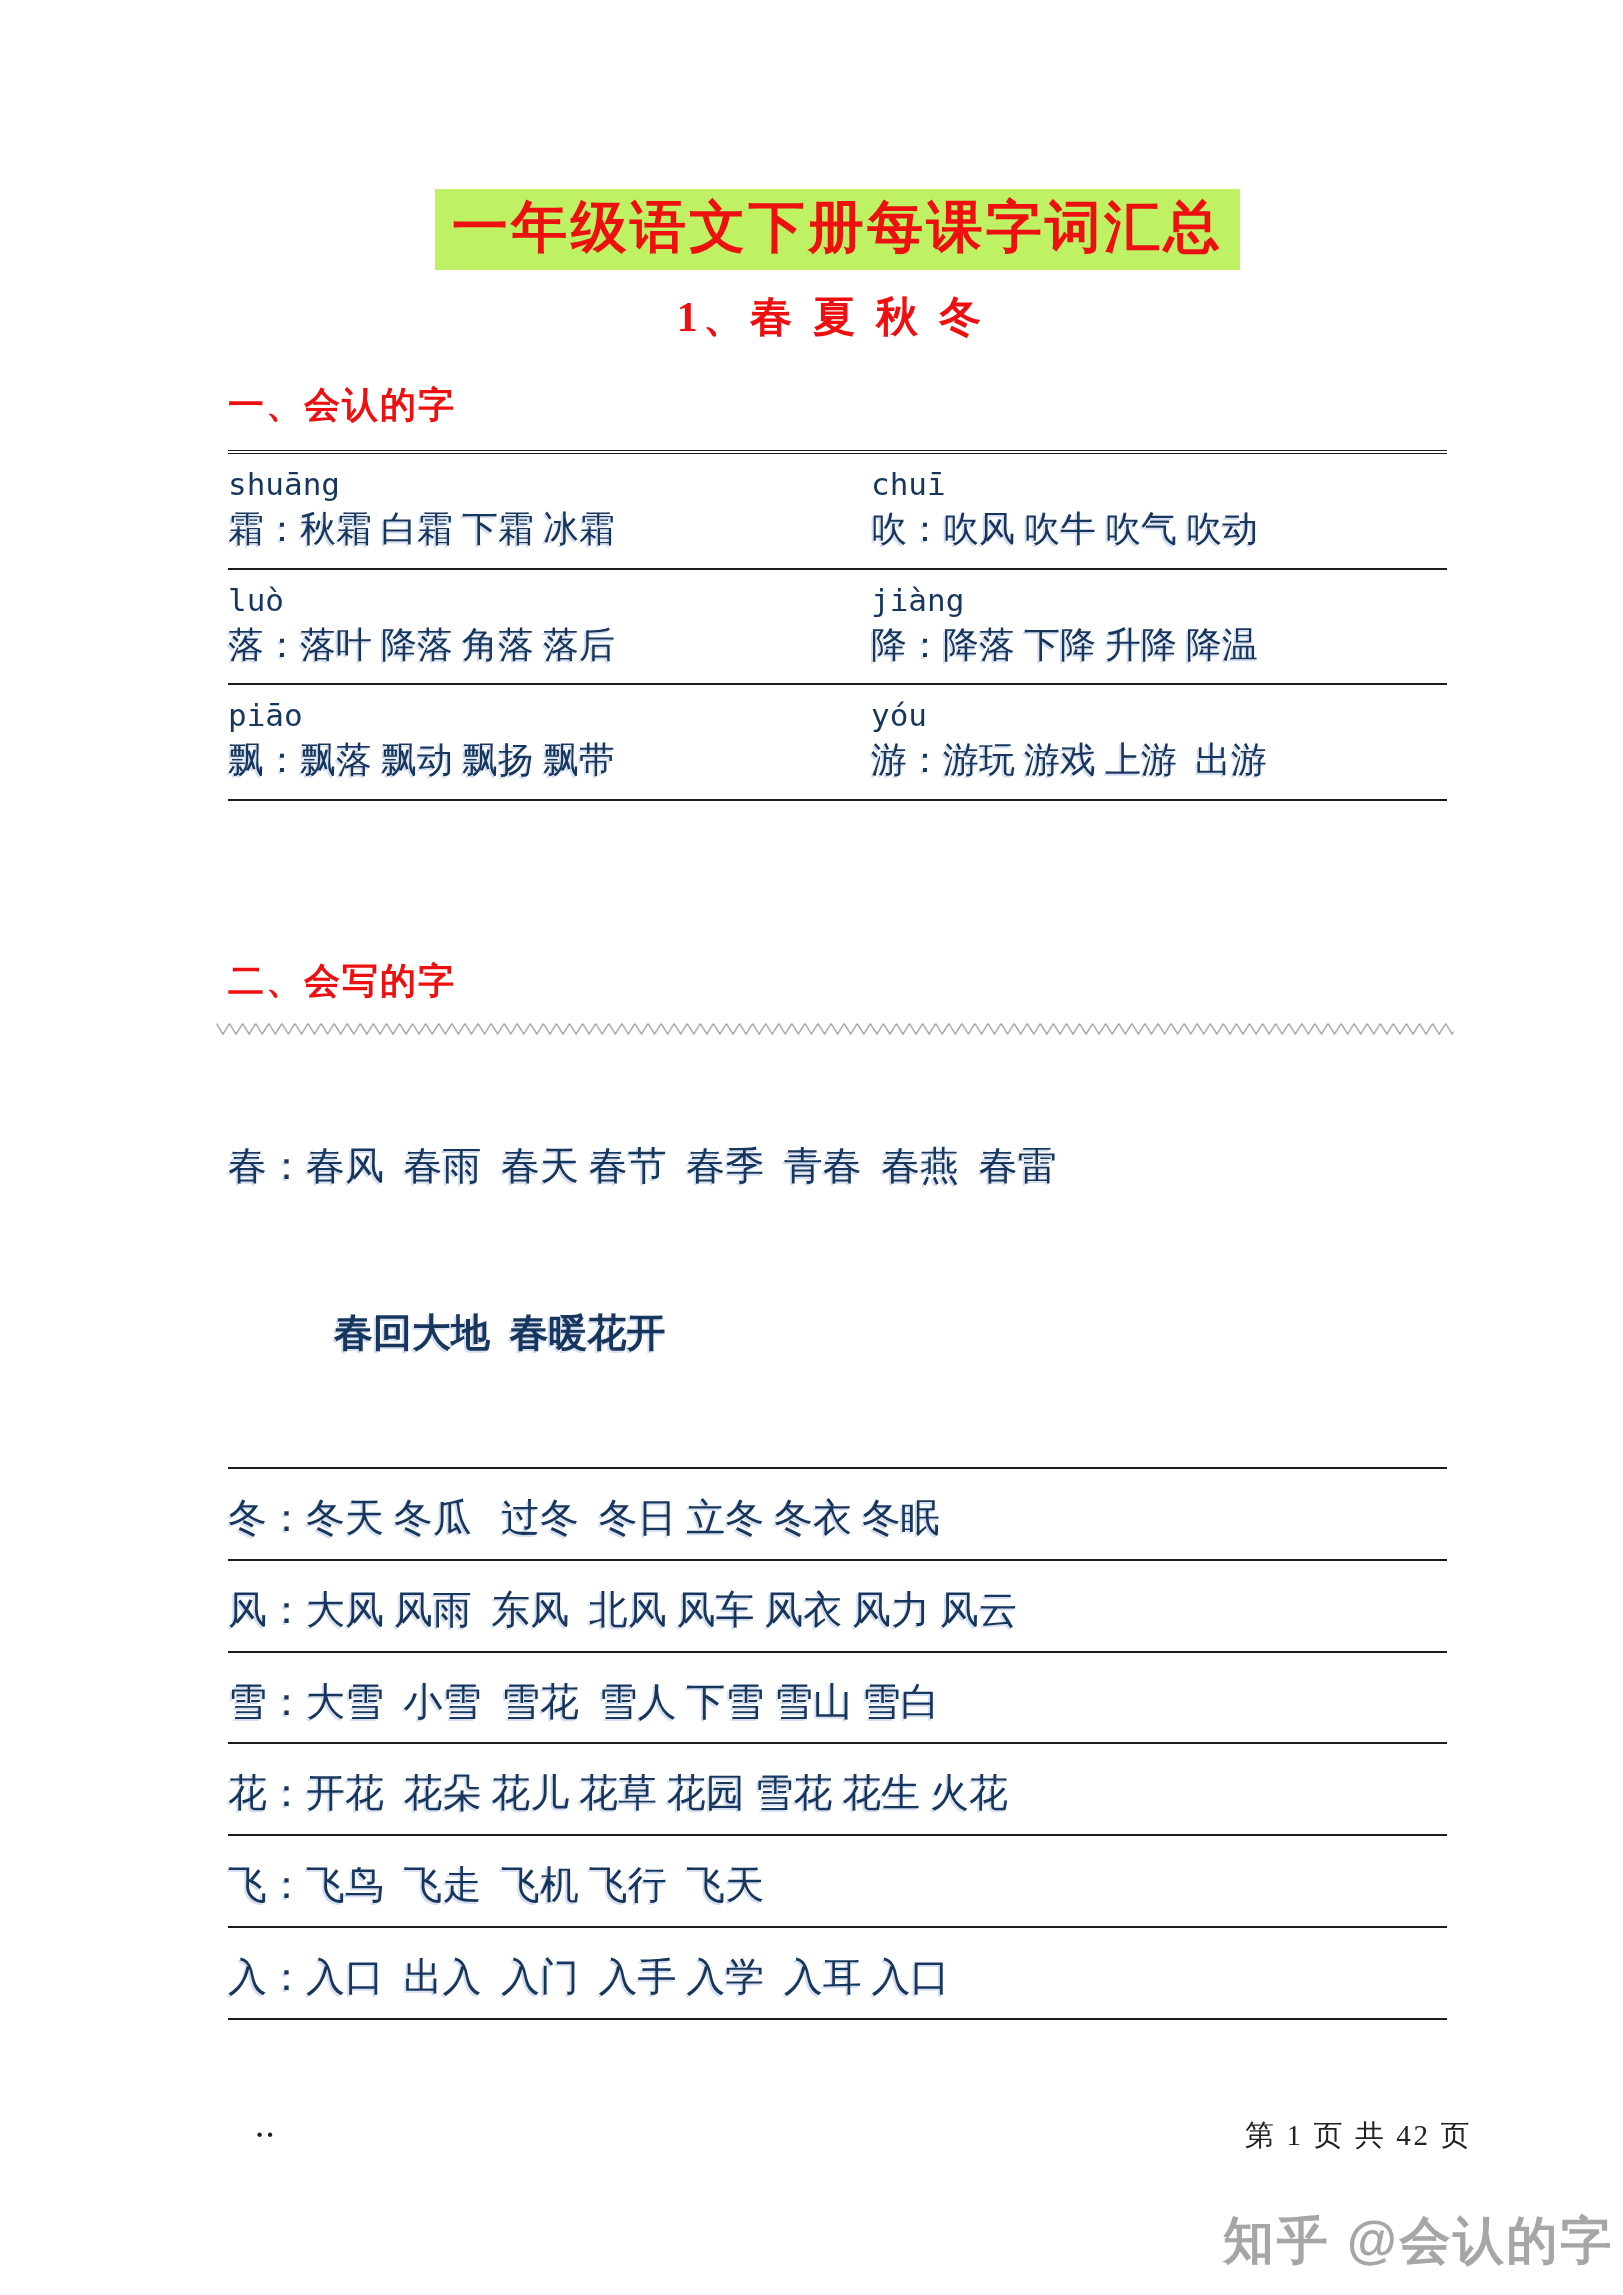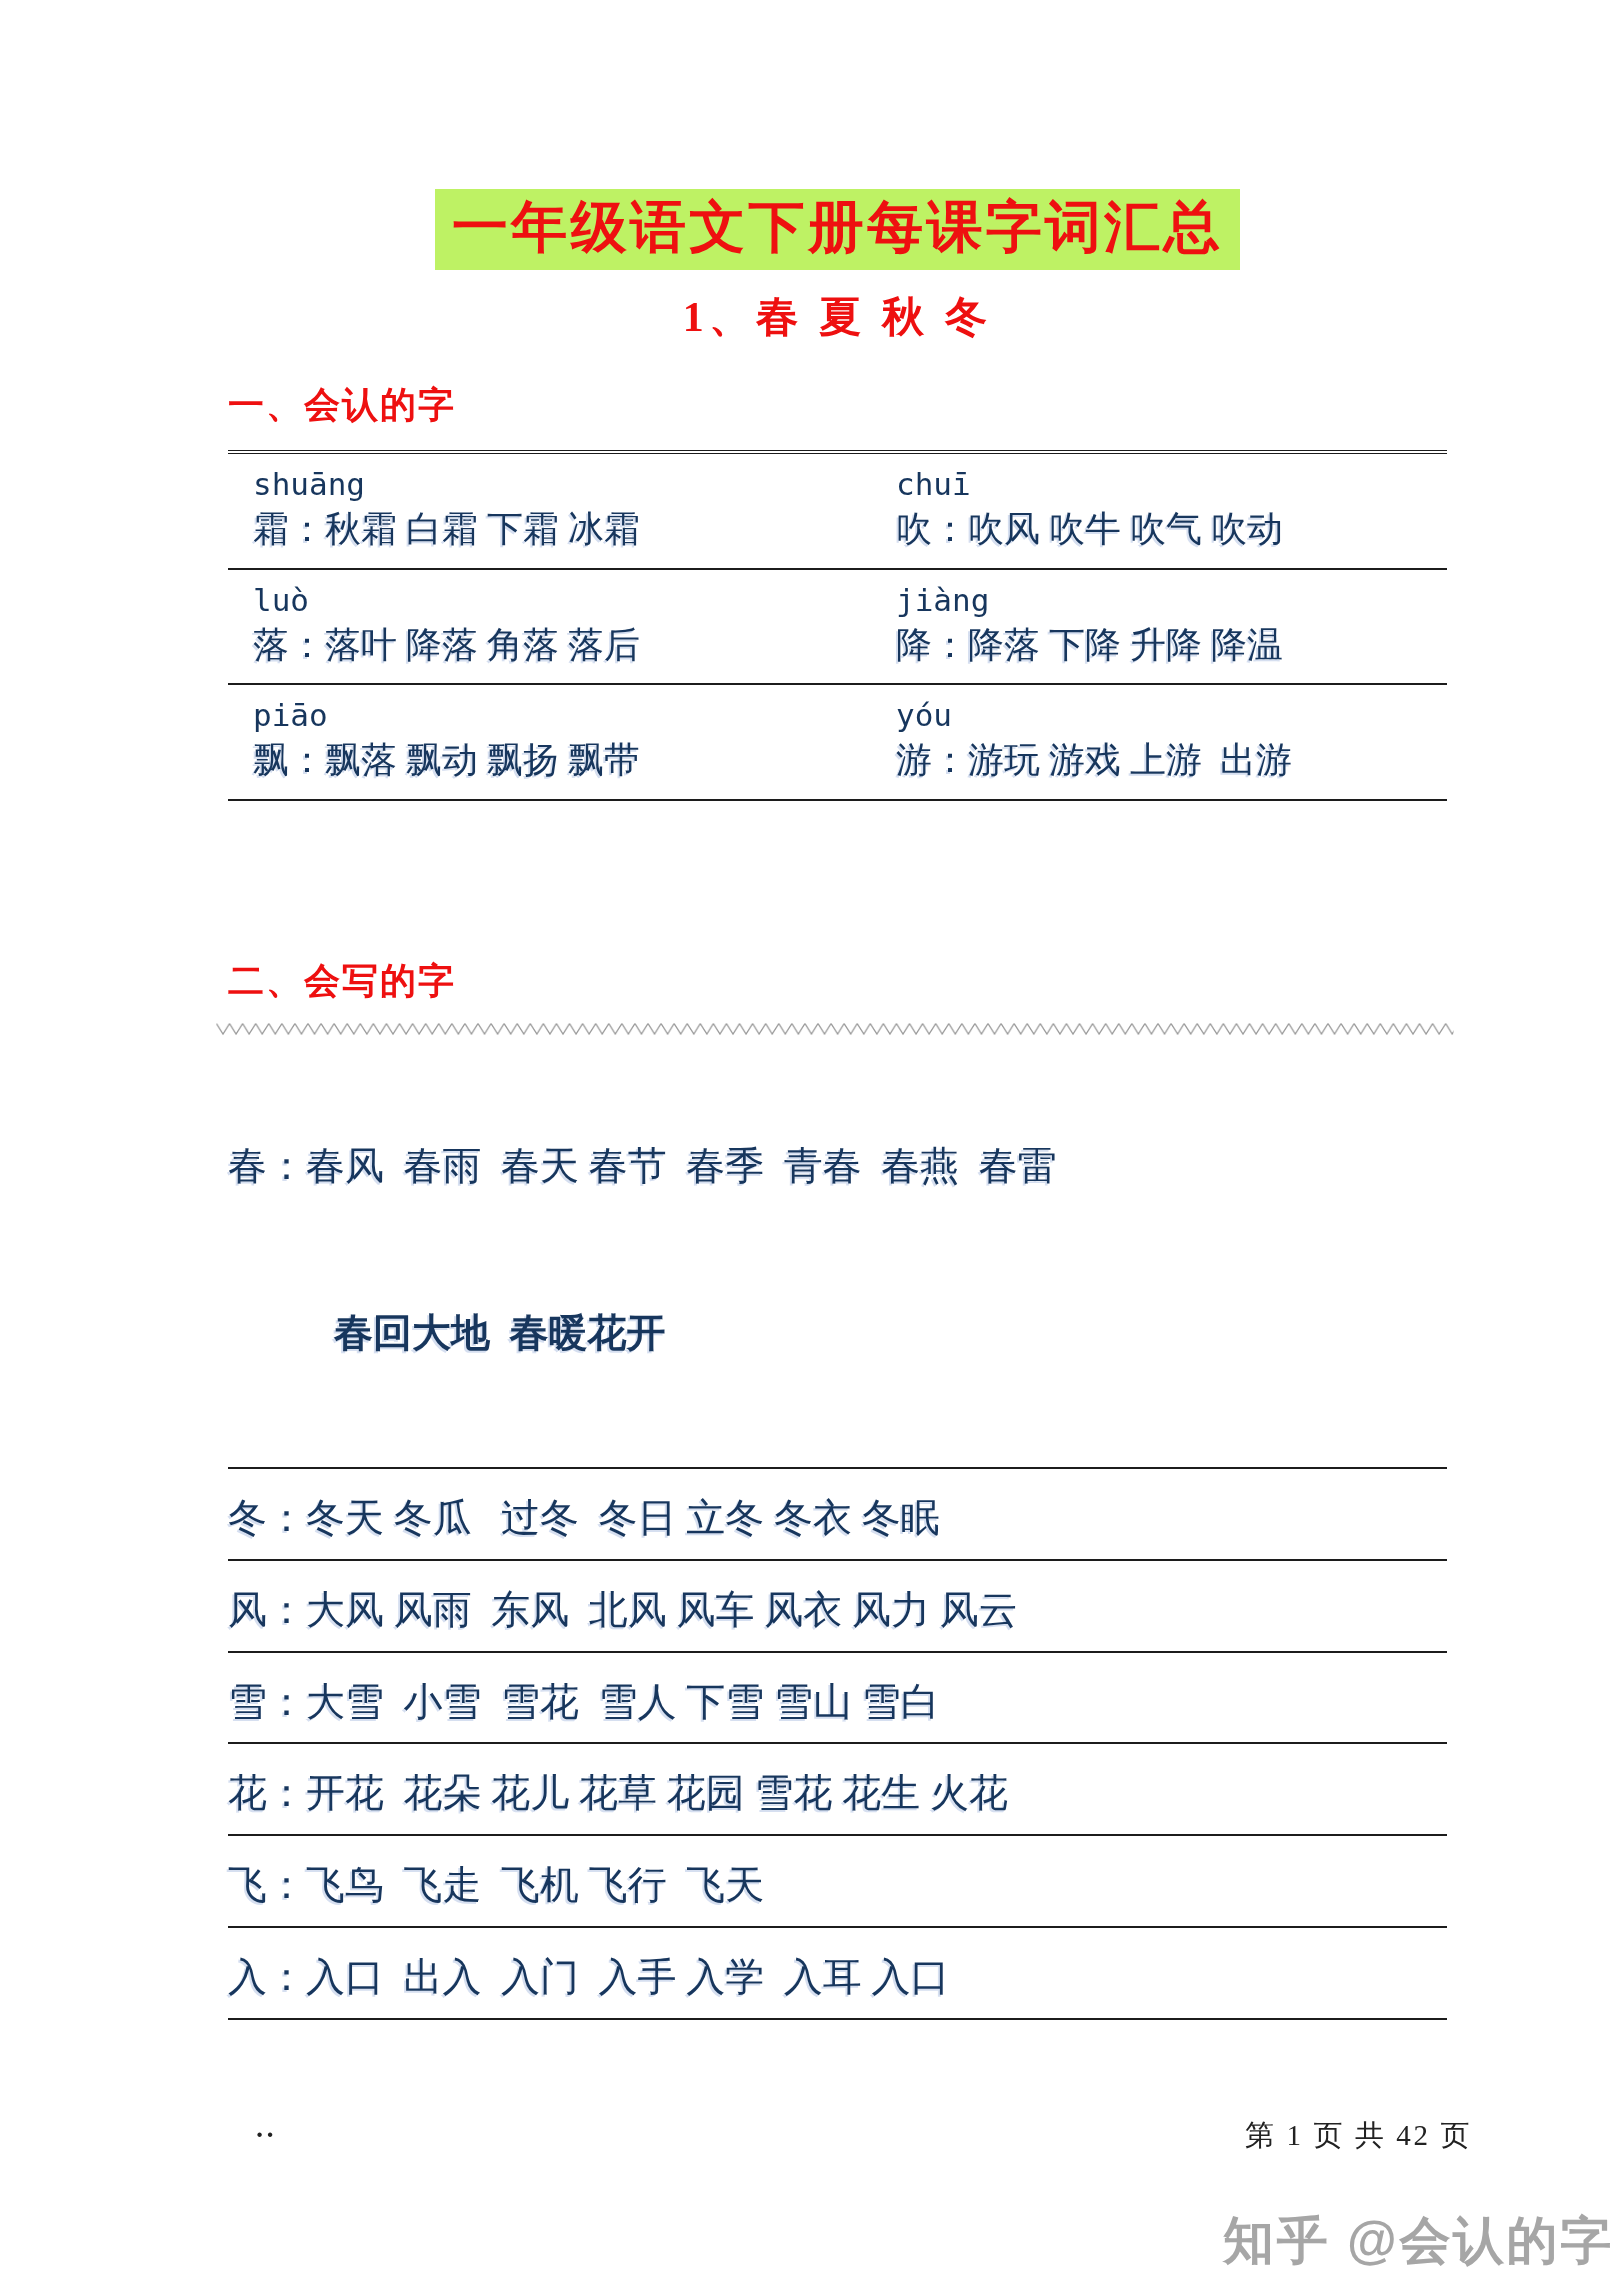--- a/index.html
+++ b/index.html
@@ -18,21 +18,21 @@
   .title-hl{
     display:inline-block;
     background:#bef264;
     color:#ee1010;
     font-size:56px;font-weight:bold;
     letter-spacing:3.3px;
     padding:7.9px 17px 11.8px 17px;
     line-height:1.1;
   }
   .subtitle{
-    position:absolute;left:228px;top:289px;width:1219px;
+    position:absolute;left:222px;top:289px;width:1219px;
     text-align:center;
     color:#ee1010;
     font-size:42px;font-weight:bold;
     letter-spacing:5.2px;
   }
   
   .sec-heading{
     position:absolute;left:228px;
     color:#ee1010;
     font-size:36px;font-weight:bold;
@@ -40,21 +40,21 @@
   }
   .sec1{top:381px;}
   .sec2{top:957px;}
   
   .t1{
     position:absolute;left:228px;top:450px;width:1219px;
     border-top:4.6px double #1c1c1c;
   }
   .t1-row{border-bottom:2px solid #1c1c1c;}
   .t1-row:last-child{border-bottom:2.6px solid #1c1c1c;}
-  .pinline,.wordline{display:flex;margin-left:25px;}
+  .pinline,.wordline{display:flex;}
   .colL{width:643px;flex:0 0 643px;}
   .colR{flex:1;}
   .pinline{
     padding-top:13px;
     font-family:"DejaVu Sans Mono", monospace;
     font-size:31px;
     color:#17365d;
     line-height:1.15;
   }
   .wordline{

